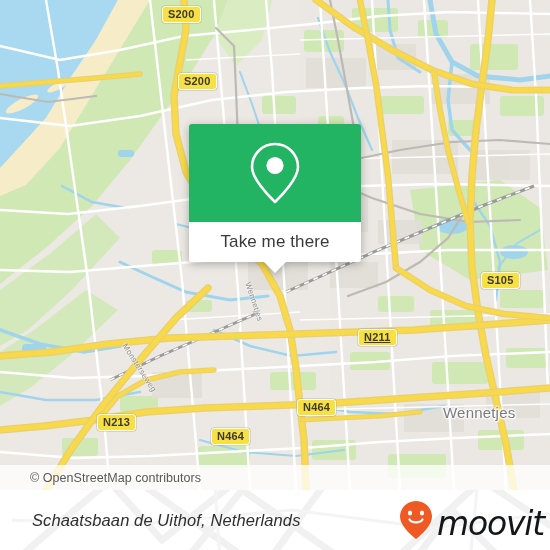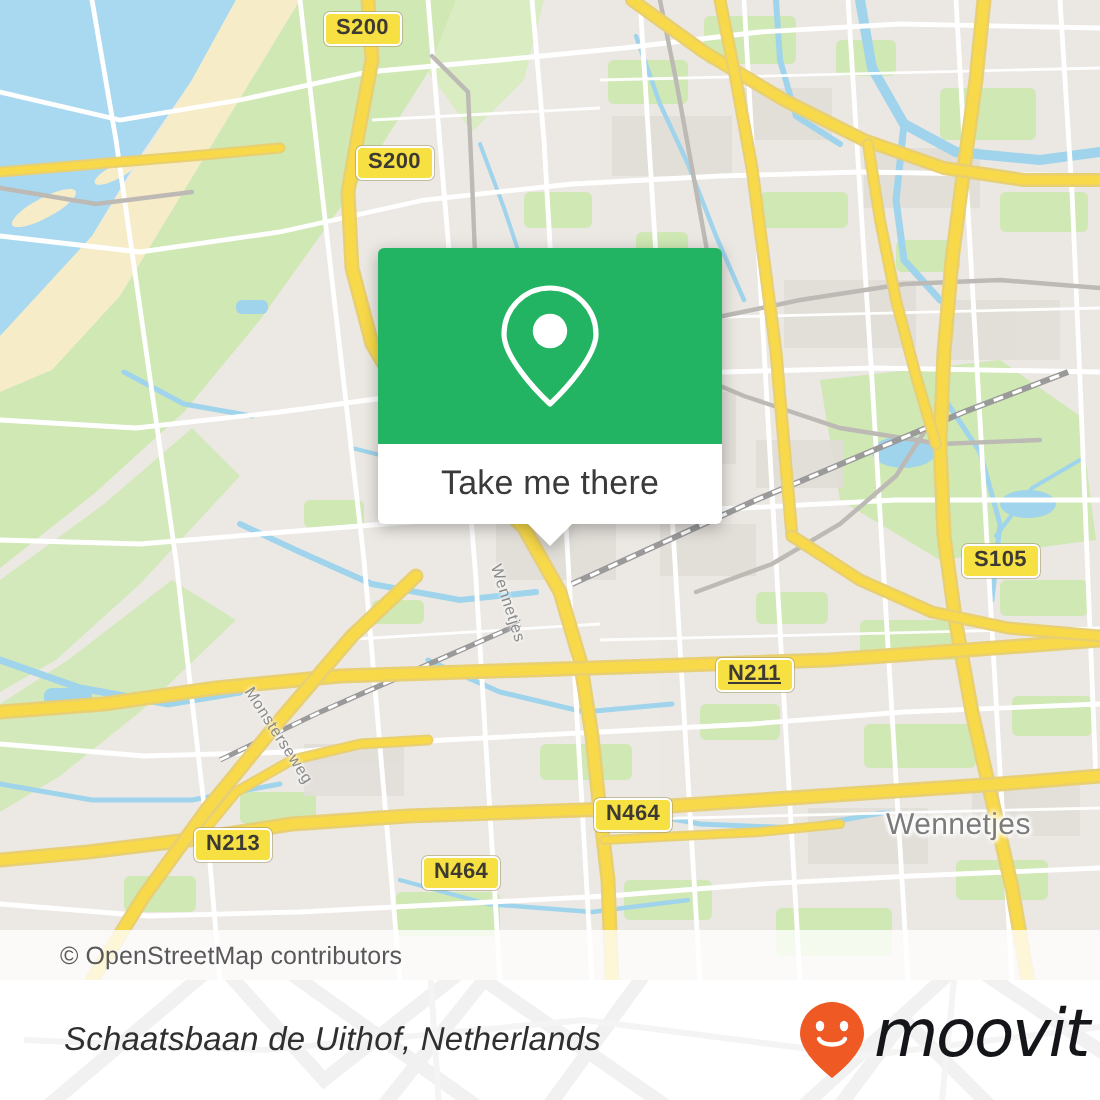--- a/index.html
+++ b/index.html
@@ -89,21 +89,21 @@
     position:absolute;left:12px;top:490px;width:550px;height:60px;
     background:#ffffff;overflow:hidden;font-style:italic;
   }
   #footer-watermark{position:absolute;left:0;top:-40px;width:550px;height:140px;opacity:1;}
   #footer-inner{
     position:relative;width:550px;height:60px;
     display:flex;align-items:center;justify-content:space-between;
     padding:0 18px 0 20px;box-sizing:border-box;
   }
   #footer-title{font-size:16.5px;color:#2f2f2f;letter-spacing:.1px;}
-  #brand{display:flex;align-items:flex-start;gap:4px;}
+  #brand{display:flex;align-items:flex-end;gap:4px;}
   #brand-word{
     font-size:33px;color:#15161a;letter-spacing:-1.2px;line-height:33px;
     font-family:"DejaVu Sans", sans-serif;font-weight:400;
   }
 </style>
 </head>
 <body>
 
 <div id="app">
 

